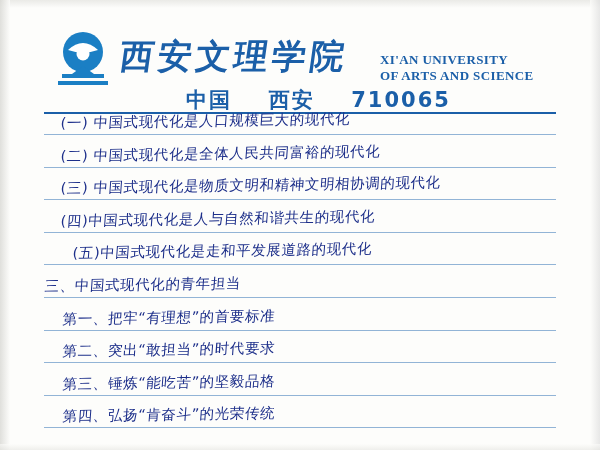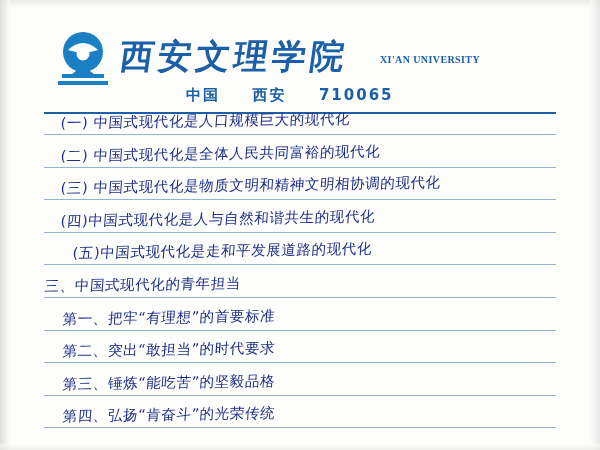--- a/index.html
+++ b/index.html
@@ -76,34 +76,34 @@
     letter-spacing: 4px;
     color: #1b5fa8;
     white-space: nowrap;
     transform: skewX(-8deg);
   }
   .school-sub-cn {
     position: absolute;
     left: 186px;
     top: 78px;
     font-family: "DejaVu Sans", sans-serif;
-    font-size: 15px;
+    font-size: 21px;
     font-weight: bold;
     color: #1b5fa8;
     letter-spacing: 2px;
     white-space: nowrap;
   }
   .school-sub-cn .gap { display: inline-block; width: 18px; }
 
   .school-name-en {
     position: absolute;
     left: 380px;
     top: 44px;
     font-family: "Liberation Serif", serif;
-    font-size: 10px;
+    font-size: 13px;
     font-weight: bold;
     color: #1b5fa8;
     line-height: 15.5px;
     letter-spacing: 0.4px;
     white-space: nowrap;
   }
 
   .rule {
     position: absolute;
     left: 44px;
@@ -169,20 +169,21 @@
     <div class="school-sub-cn">
       <span>中国</span>
       <span class="gap"></span>
       <span>西安</span>
       <span class="gap"></span>
       <span>710065</span>
     </div>
 
     <div class="school-name-en">
       <div>XI'AN UNIVERSITY</div>
+      <div>OF ARTS AND SCIENCE</div>
     </div>
 
     <div class="rule"></div>
   </div>
 
   <div class="body-lines">
       <div class="ruled-line" style="top: 22px;"></div>
       <div class="hand-line" style="left: 60px; top: 2px;">(一) 中国式现代化是人口规模巨大的现代化</div>
       <div class="ruled-line" style="top: 54.6px;"></div>
       <div class="hand-line" style="left: 60px; top: 34.6px;">(二) 中国式现代化是全体人民共同富裕的现代化</div>

